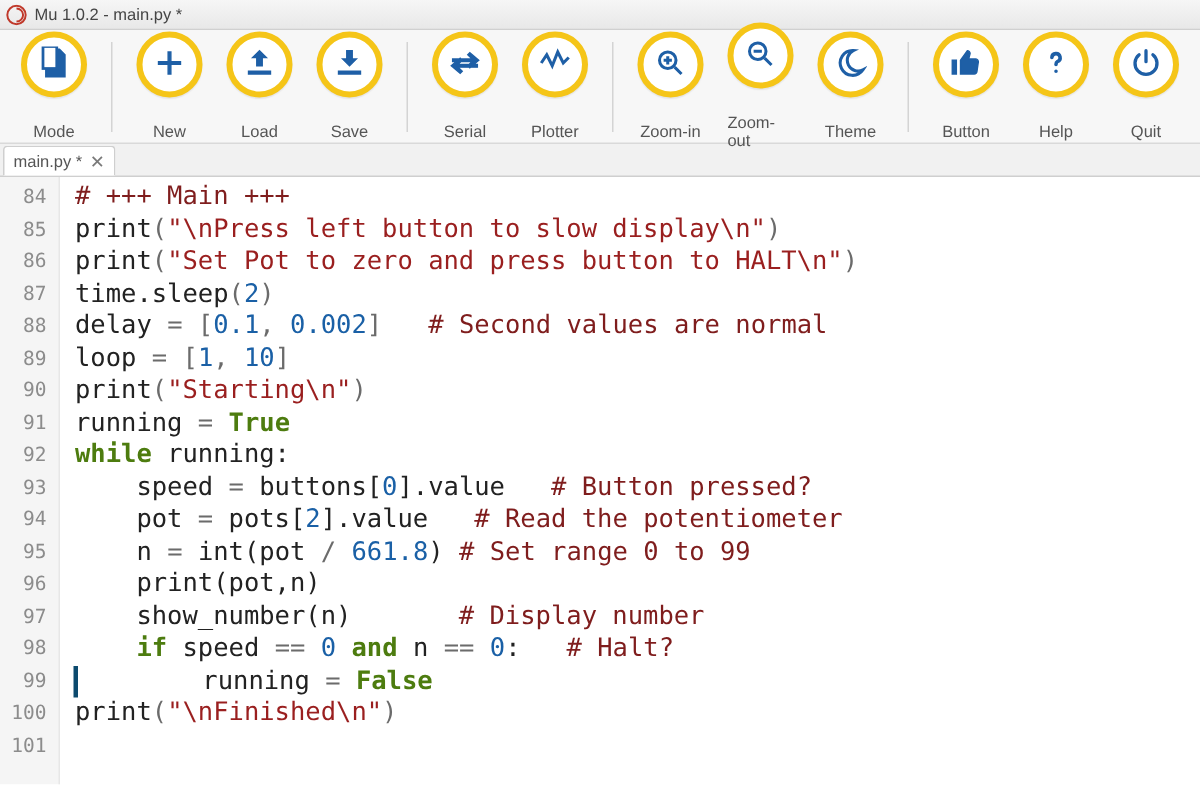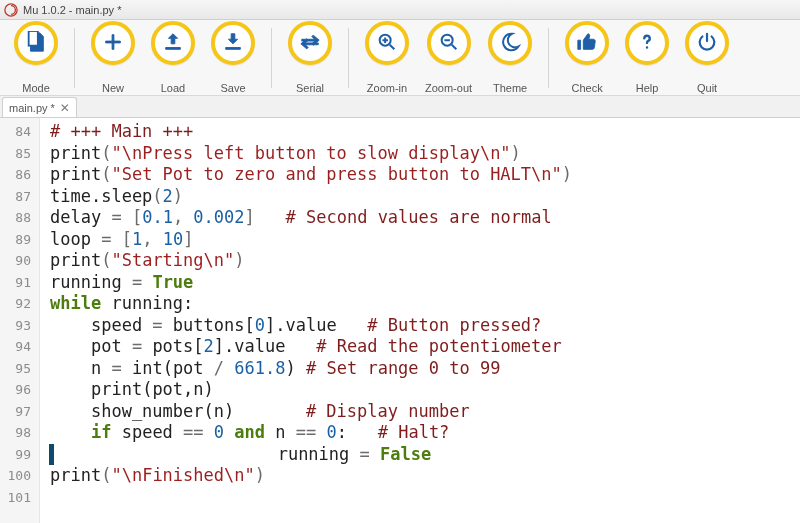--- a/index.html
+++ b/index.html
@@ -93,22 +93,22 @@
   }
   .code { padding:3px 0 0 10px; white-space:pre; color:#222; }
   .code .row { height:21.5px; }
   .tok-comment { color:#7f1d1d; font-style:normal; }
   .tok-str { color:#9a1f1f; }
   .tok-num { color:#1a60a6; }
   .tok-kw { color:#4d7c0f; font-weight:bold; }
   .tok-op { color:#6b6b6b; }
   .tok-fn { color:#222; }
   .cursor-line {
-    border-left:5px solid #0c4a6e;
-    margin-left:-1px; padding-left:1px;text-align:center;
+    border-left:3px solid #0c4a6e;
+    margin-left:-1px; padding-left:1px;
   }
 </style>
 </head>
 <body>
 
 <div class="titlebar">
   <span class="app-icon">
     <svg viewBox="0 0 16 16">
         <circle cx="8" cy="8" r="7" fill="none" stroke="#c0392b" stroke-width="1.5"></circle>
         <path d="M8 3 a5 5 0 0 1 0 10" fill="none" stroke="#c0392b" stroke-width="1.5"></path>
@@ -159,20 +159,28 @@
   <div class="sep"></div>
   <div class="group">
     <div class="tb-btn">
       <div class="ring">
           <span><svg viewBox="0 0 24 24">
               <path d="M3 9h14l-3-3 1.5-1.5L22 10l-6.5 5.5L14 14l3-3H3zM21 15H7l3 3-1.5 1.5L2 14l6.5-5.5L10 10l-3 3h14z" fill="#1e5fa6"></path>
             </svg></span>
         </div>
       <span class="lbl">Serial</span>
     </div>
+    <div class="tb-btn">
+      <div class="ring">
+          <span><svg viewBox="0 0 24 24">
+              <path d="M2 12l4-6 4 8 4-10 4 8 4-4" fill="none" stroke="#1e5fa6" stroke-width="2.2"></path>
+            </svg></span>
+        </div>
+      <span class="lbl">Plotter</span>
+    </div>
   </div>
   <div class="sep"></div>
   <div class="group">
     <div class="tb-btn">
       <div class="ring">
           <span><svg viewBox="0 0 24 24">
               <circle cx="10" cy="10" r="6" fill="none" stroke="#1e5fa6" stroke-width="2.2"></circle>
               <path d="M15 15l5 5M7 10h6M10 7v6" stroke="#1e5fa6" stroke-width="2.2"></path>
             </svg></span>
         </div>
@@ -197,21 +205,21 @@
     </div>
   </div>
   <div class="sep"></div>
   <div class="group">
     <div class="tb-btn">
       <div class="ring">
           <span><svg viewBox="0 0 24 24">
               <path d="M2 20h3V10H2zM21 11c0-1-1-2-2-2h-5l1-4c0-1-1-2-2-2l-5 7v10h10c1 0 2-1 2-2z" fill="#1e5fa6"></path>
             </svg></span>
         </div>
-      <span class="lbl">Check</span>
+      <span class="lbl">Button</span>
     </div>
     <div class="tb-btn">
       <div class="ring">
           <span><svg viewBox="0 0 24 24">
               <path d="M9 8a3 3 0 1 1 4 3c-1 .5-1 1-1 2M12 18h.01" fill="none" stroke="#1e5fa6" stroke-width="2.6" stroke-linecap="round"></path>
             </svg></span>
         </div>
       <span class="lbl">Help</span>
     </div>
     <div class="tb-btn">

